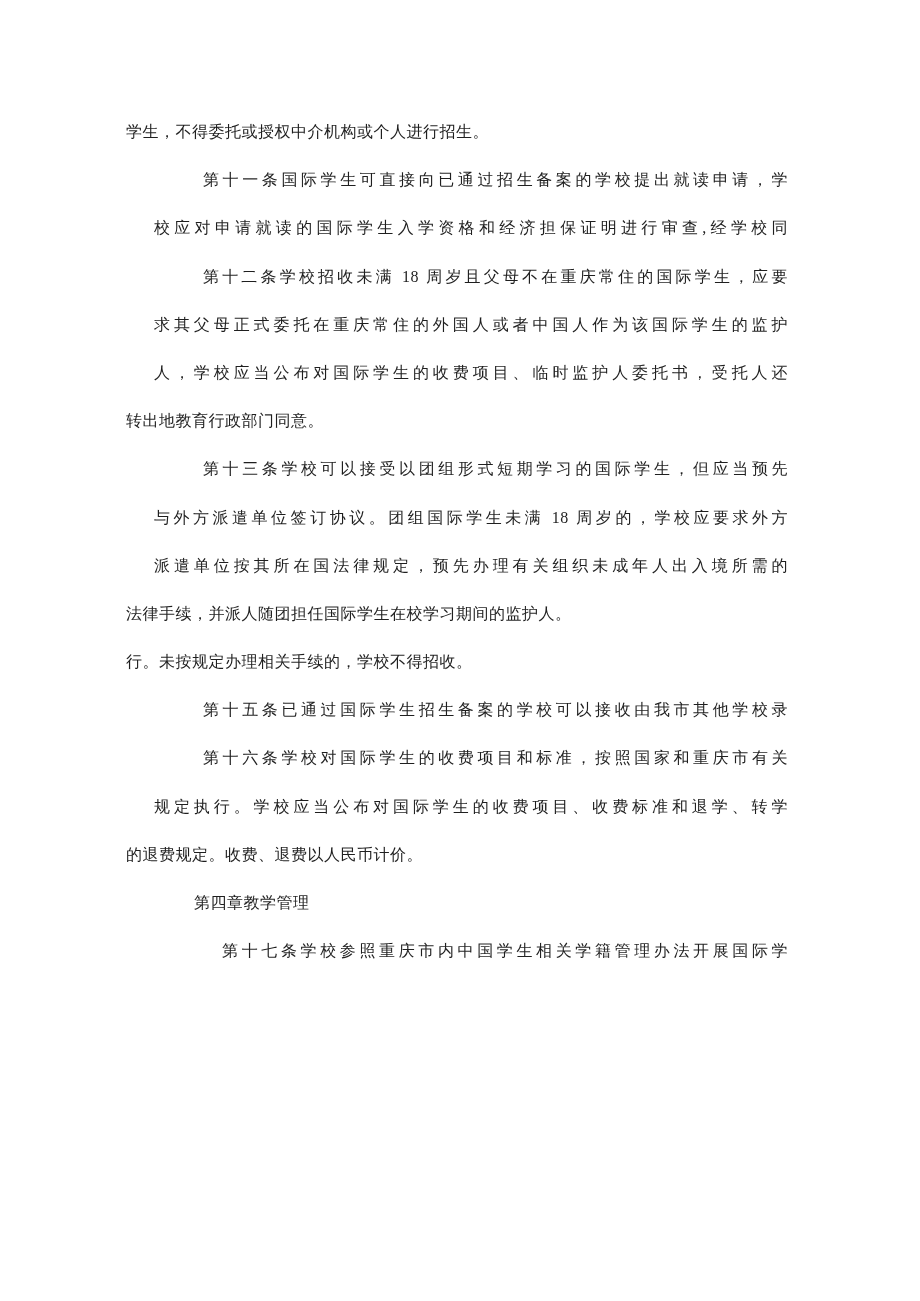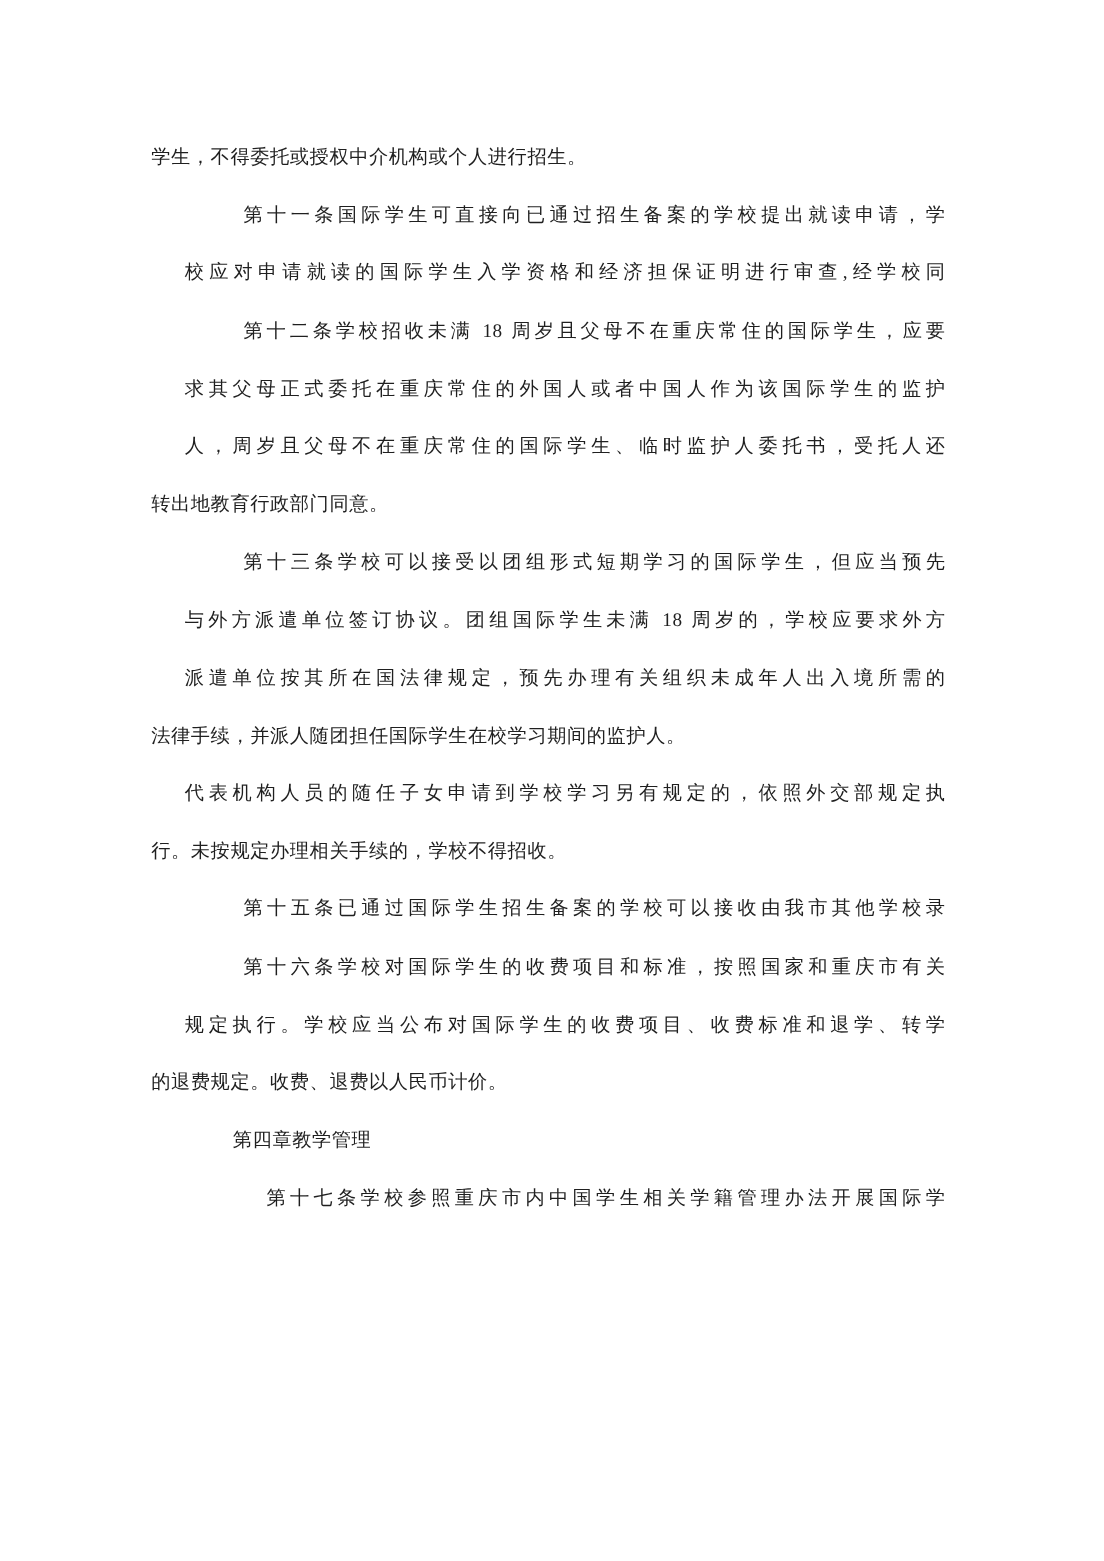--- a/index.html
+++ b/index.html
@@ -42,27 +42,26 @@
 </head>
 <body>
 
 <div class="page" style="background: rgb(255, 255, 255); color: rgb(31, 31, 31);">
   <div class="textblock">
       <div class="line indent-none">学生，不得委托或授权中介机构或个人进行招生。</div>
       <div class="line indent-para full">第十一条国际学生可直接向已通过招生备案的学校提出就读申请，学</div>
       <div class="line indent-none full">校应对申请就读的国际学生入学资格和经济担保证明进行审查,经学校同</div>
       <div class="line indent-para full">第十二条学校招收未满 18 周岁且父母不在重庆常住的国际学生，应要</div>
       <div class="line indent-none full">求其父母正式委托在重庆常住的外国人或者中国人作为该国际学生的监护</div>
-      <div class="line indent-none full">人，周岁且父母不在重庆常住的国际学生、临时监护人委托书，受托人还</div>
+      <div class="line indent-none full">人，学校应当公布对国际学生的收费项目、临时监护人委托书，受托人还</div>
       <div class="line indent-none">转出地教育行政部门同意。</div>
       <div class="line indent-para full">第十三条学校可以接受以团组形式短期学习的国际学生，但应当预先</div>
       <div class="line indent-none full">与外方派遣单位签订协议。团组国际学生未满 18 周岁的，学校应要求外方</div>
       <div class="line indent-none full">派遣单位按其所在国法律规定，预先办理有关组织未成年人出入境所需的</div>
       <div class="line indent-none">法律手续，并派人随团担任国际学生在校学习期间的监护人。</div>
-      <div class="line indent-none full">代表机构人员的随任子女申请到学校学习另有规定的，依照外交部规定执</div>
       <div class="line indent-none">行。未按规定办理相关手续的，学校不得招收。</div>
       <div class="line indent-para full">第十五条已通过国际学生招生备案的学校可以接收由我市其他学校录</div>
       <div class="line indent-para full">第十六条学校对国际学生的收费项目和标准，按照国家和重庆市有关</div>
       <div class="line indent-none full">规定执行。学校应当公布对国际学生的收费项目、收费标准和退学、转学</div>
       <div class="line indent-none">的退费规定。收费、退费以人民币计价。</div>
       <div class="line indent-heading">第四章教学管理</div>
       <div class="line indent-heading full">第十七条学校参照重庆市内中国学生相关学籍管理办法开展国际学</div>
     </div>
 </div>
 

